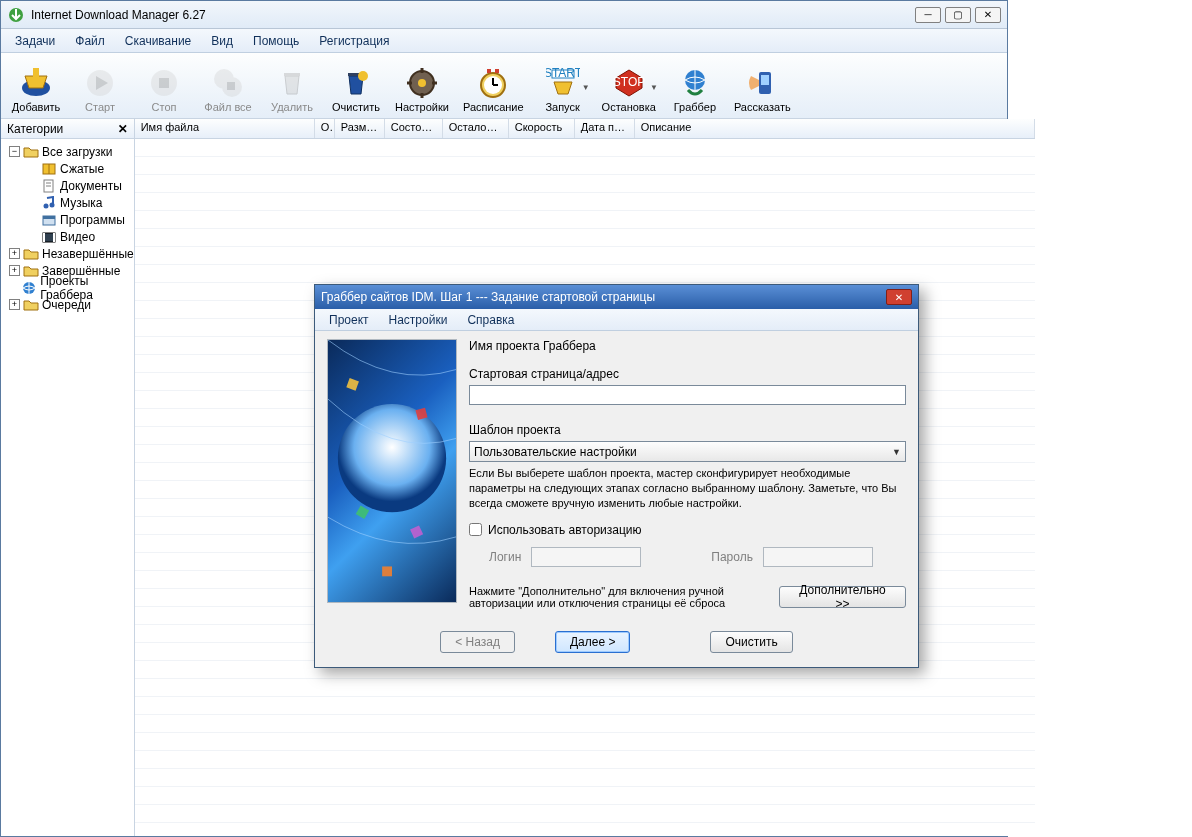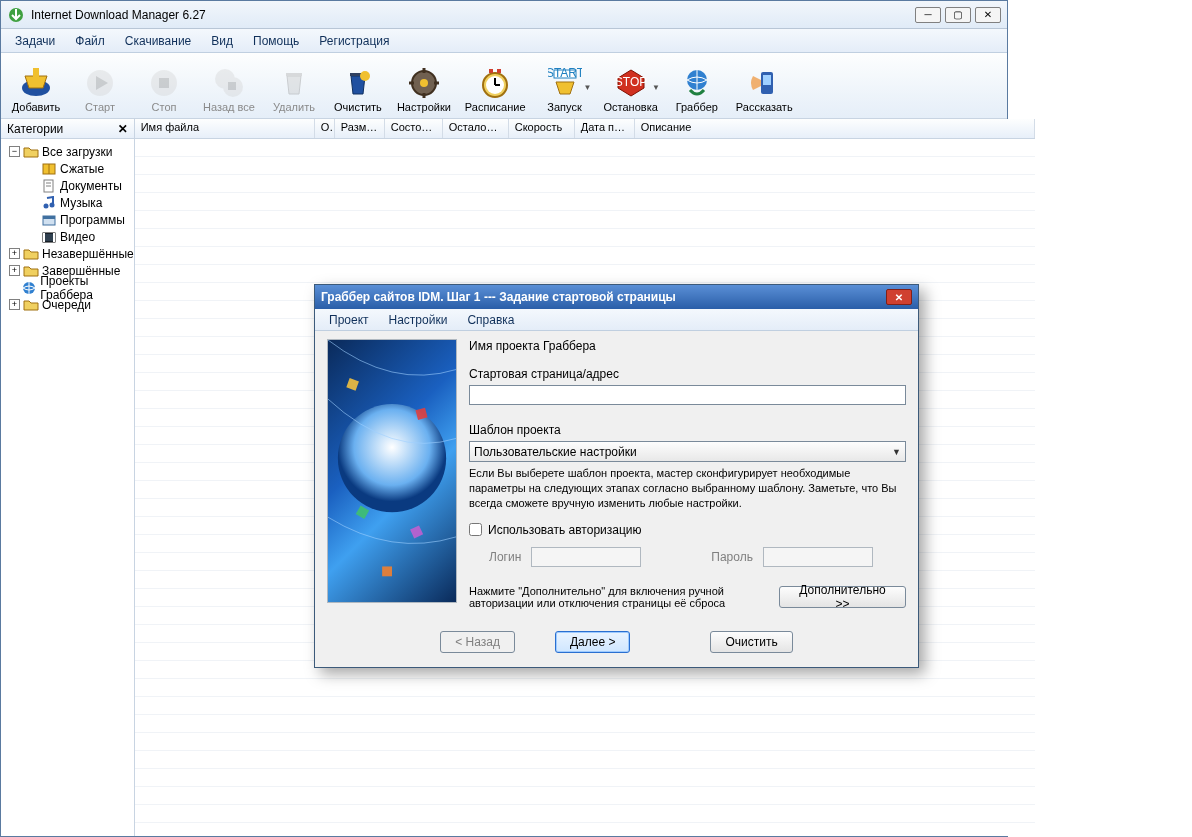--- a/index.html
+++ b/index.html
@@ -39,21 +39,21 @@
 .indent { display: inline-block; }
 
 .main-panel { flex: 1; display: flex; flex-direction: column; background: #fff; }
 .list-header { height: 20px; background: linear-gradient(#fdfefe,#e7eff9); border-bottom: 1px solid #c8d4e2; display: flex; }
 .list-header .col { border-right: 1px solid #d3dce7; padding: 2px 6px; font-size: 11px; overflow: hidden; white-space: nowrap; text-overflow: ellipsis; }
 .list-body { flex: 1; background: #fff; position: relative; }
 .row-line { height: 18px; border-bottom: 1px solid #f0f3f7; }
 
 
 .dialog { position: absolute; left: 314px; top: 284px; width: 605px; background: #f0f0f0; border: 1px solid #3c5a7a; box-shadow: 6px 6px 14px rgba(0,0,0,.35); }
-.dlg-title { height: 24px; background: linear-gradient(#5a8fd6,#2a5ea8); display: flex; align-items: center; color: #fff; padding: 0 6px; font-size: 12px; font-weight: bold; }
+.dlg-title { height: 24px; background: linear-gradient(#5a8fd6,#2a5ea8); display: flex; align-items: center; color: #fff; padding: 0 6px; font-size: 12px; }
 .dlg-title .dlg-close { margin-left: auto; width: 26px; height: 16px; background: #d04030; border: 1px solid #802018; border-radius: 2px; display: flex; align-items: center; justify-content: center; color: #fff; font-size: 10px; cursor: pointer; }
 .dlg-menu { height: 22px; background: linear-gradient(#f4f8fd,#e4edf8); display: flex; align-items: center; padding: 0 4px; border-bottom: 1px solid #c0cfe0; }
 .dlg-menu .menu-item { padding: 2px 10px; color: #10305a; cursor: pointer; }
 .dlg-body { padding: 8px 12px 8px 12px; display: flex; gap: 12px; }
 .dlg-img { width: 130px; height: 264px; background: linear-gradient(135deg,#0a2a5a,#1a60c0 40%,#3fa0f0 60%,#0a2a5a); border: 1px solid #b0b8c0; position: relative; overflow: hidden; }
 .dlg-img svg { position:absolute; inset:0; }
 .dlg-form { flex: 1; display: flex; flex-direction: column; gap: 4px; }
 .field-label { color: #000; }
 .text-input { width: 250px; height: 20px; border: 1px solid #7a8a9a; background: #fff; padding: 1px 4px; }
 .text-input.full { width: 100%; }
@@ -133,21 +133,21 @@
         <span class="lbl">Стоп</span>
       </div>
       <div class="tool-btn disabled">
         <span class="icon">
           <svg viewBox="0 0 34 34">
             <circle cx="13" cy="13" r="10" fill="#d0d0d0"></circle>
             <circle cx="21" cy="21" r="10" fill="#d0d0d0"></circle>
             <rect x="16" y="16" width="8" height="8" fill="#808080"></rect>
           </svg>
         </span>
-        <span class="lbl">Назад все</span>
+        <span class="lbl">Файл все</span>
       </div>
       <div class="tool-btn disabled">
         <span class="icon">
           <svg viewBox="0 0 34 34">
             <path d="M10 10 L24 10 L22 28 L12 28 Z" fill="#c0c0c0" stroke="#808080"></path>
             <rect x="9" y="7" width="16" height="3" fill="#a0a0a0"></rect>
           </svg>
         </span>
         <span class="lbl">Удалить</span>
       </div>

